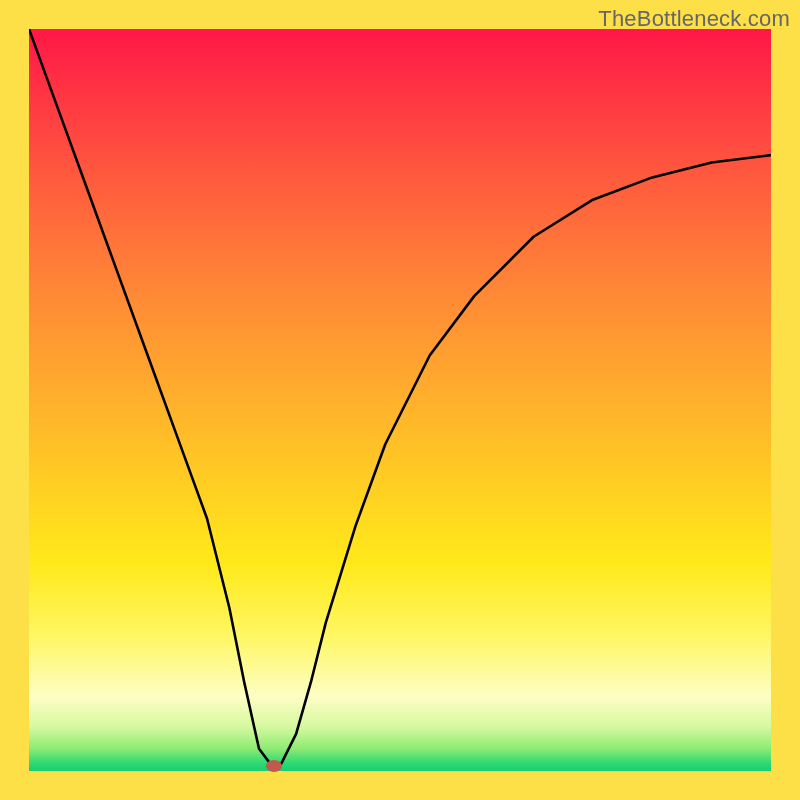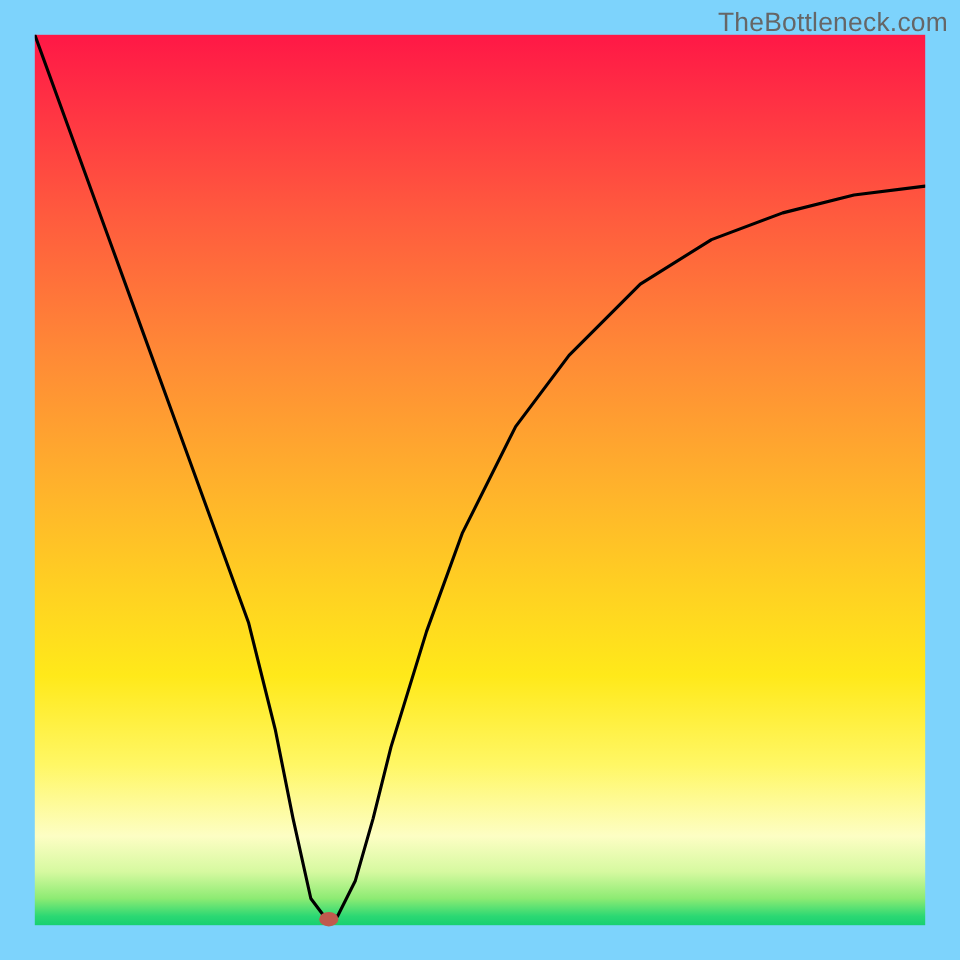--- a/index.html
+++ b/index.html
@@ -1,21 +1,21 @@
 <!DOCTYPE html>
 <html><head>
 <meta charset="utf-8">
 <style>
   * { margin: 0; padding: 0; box-sizing: border-box; }
   html, body { width: 800px; height: 800px; overflow: hidden; background: #000; }
   .frame {
     position: relative;
     width: 800px;
     height: 800px;
-    background: #7dd3fc;
+    background: #fde047;
   }
   .watermark {
     position: absolute;
     top: 6px;
     right: 10px;
     color: #666;
     font-family: Arial, Helvetica, sans-serif;
     font-size: 22px;
     font-weight: 400;
     letter-spacing: 0.2px;

